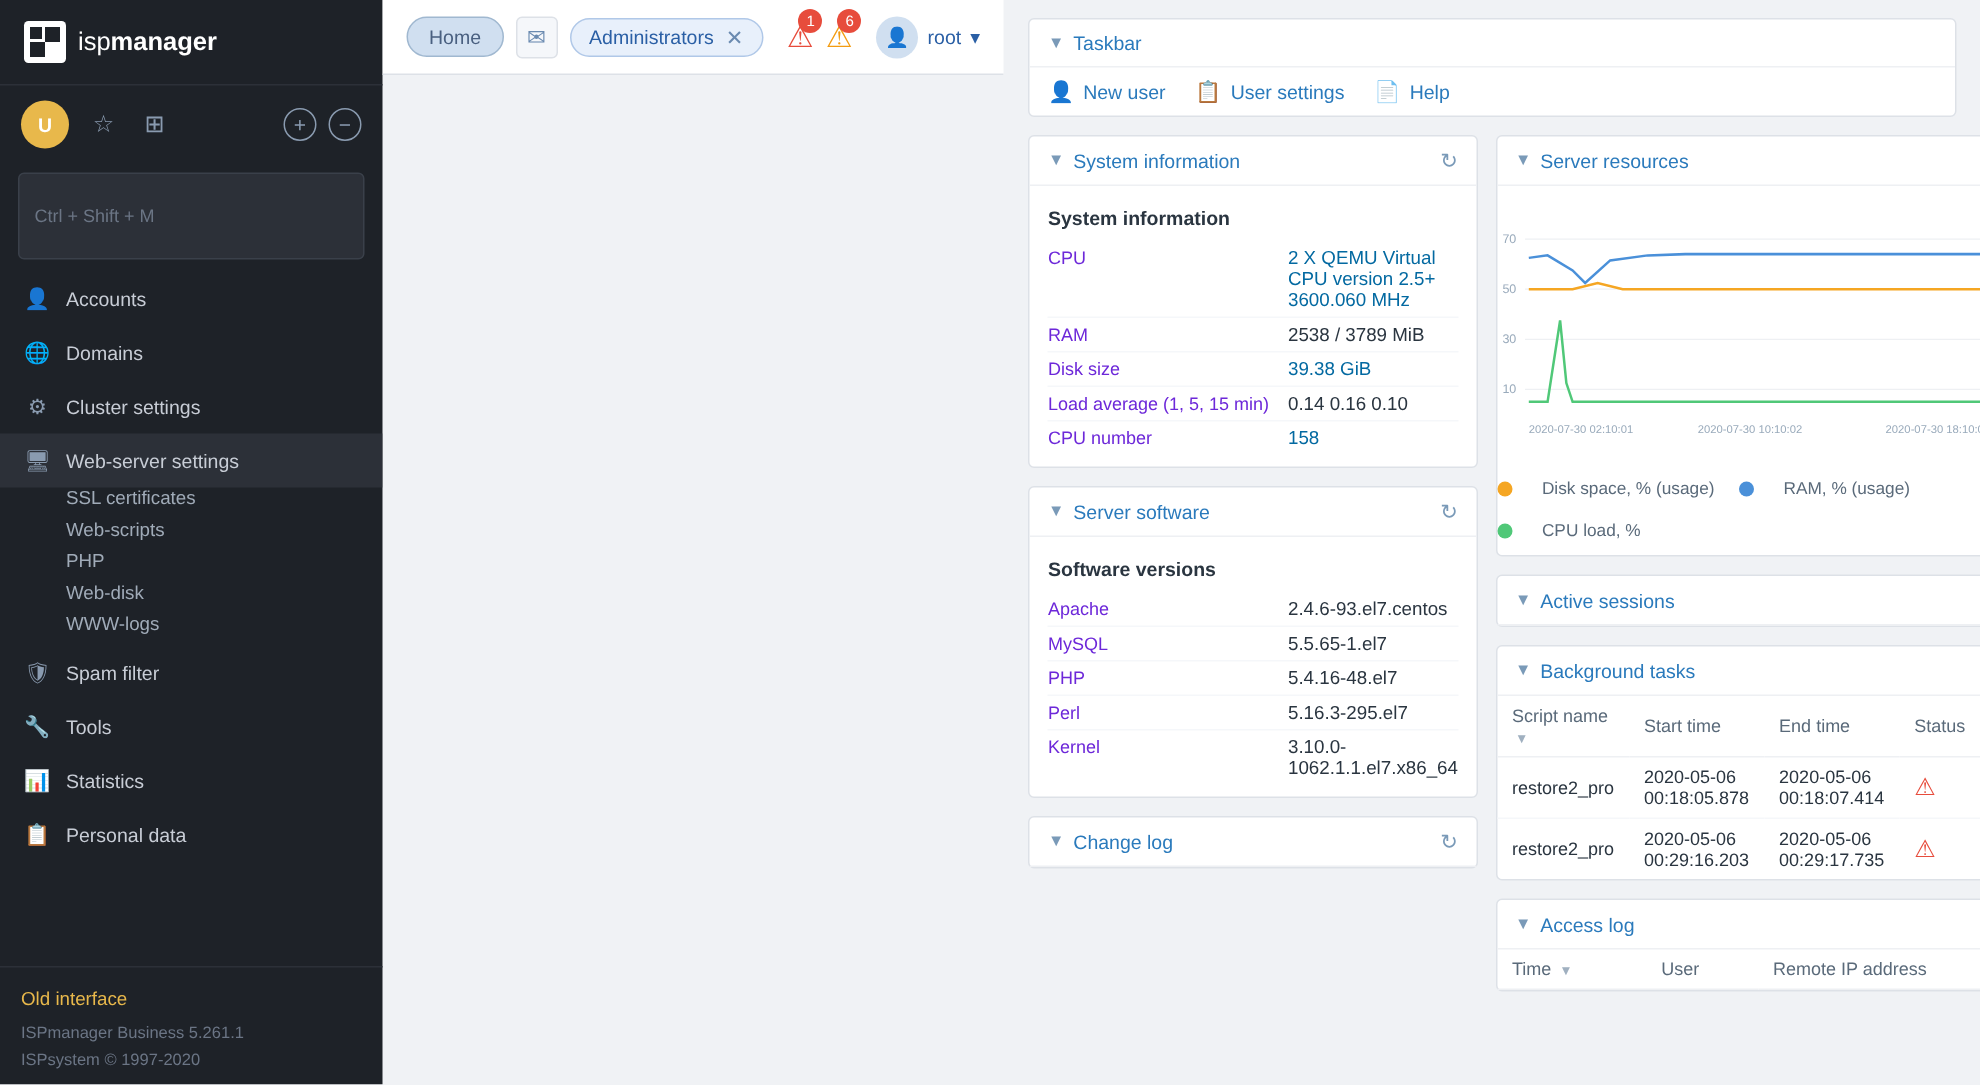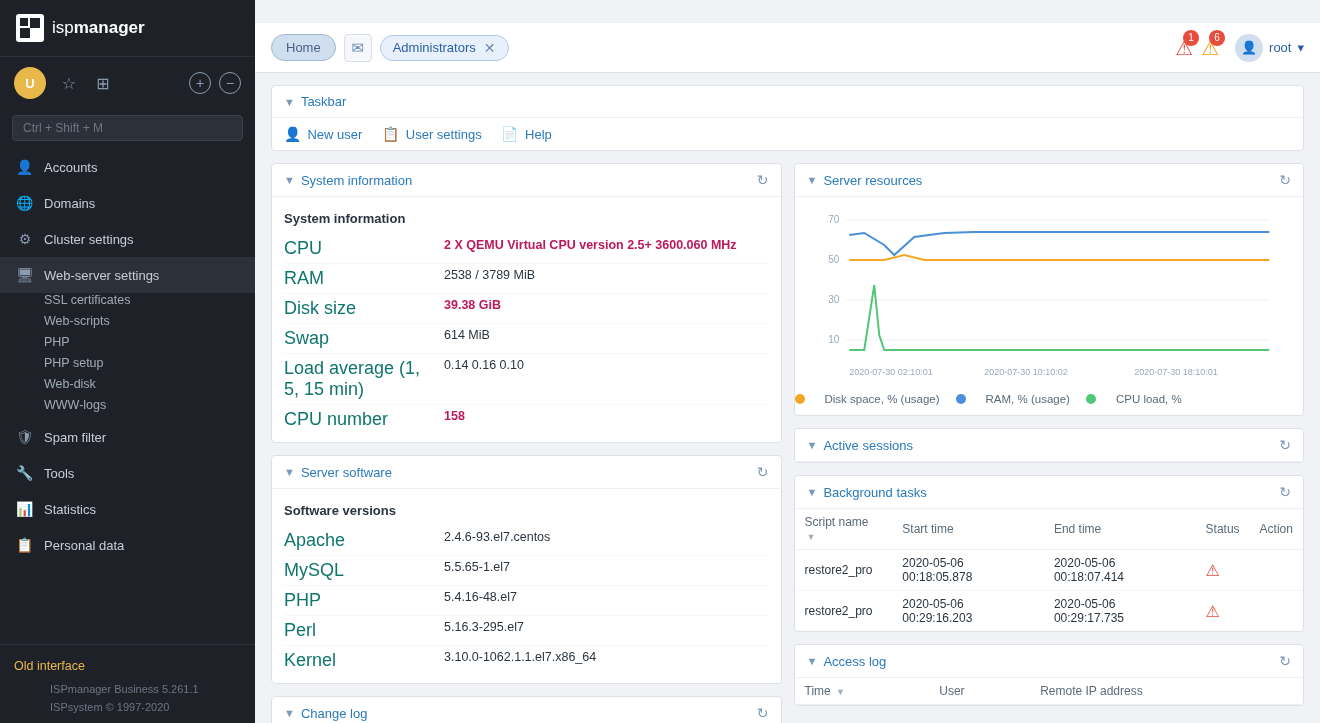--- a/index.html
+++ b/index.html
@@ -9,35 +9,35 @@
     .sidebar { width: 255px; background: #1e2228; color: #c8cdd6; display: flex; flex-direction: column; height: 100%; flex-shrink: 0; }
     .sidebar-logo { padding: 14px 16px; display: flex; align-items: center; gap: 8px; border-bottom: 1px solid #2c3038; }
     .logo-icon { width: 28px; height: 28px; background: #fff; border-radius: 3px; display: flex; align-items: center; justify-content: center; font-weight: bold; font-size: 11px; color: #1e2228; }
 
     .sidebar-top-icons { display: flex; align-items: center; padding: 10px 14px; gap: 12px; }
     .avatar-circle { width: 32px; height: 32px; border-radius: 50%; background: #e8b84b; display: flex; align-items: center; justify-content: center; color: #fff; font-weight: bold; font-size: 13px; }
     .icon-btn { width: 22px; height: 22px; display: flex; align-items: center; justify-content: center; cursor: pointer; color: #8a9bb0; font-size: 16px; }
     .icon-btn-circle { width: 22px; height: 22px; border-radius: 50%; border: 1.5px solid #8a9bb0; display: flex; align-items: center; justify-content: center; cursor: pointer; color: #8a9bb0; font-size: 14px; line-height: 1; }
 
     .sidebar-search { margin: 6px 12px 8px; }
-    .sidebar-search input { width: 100%; background: #2c3038; border: 1px solid #3a404a; border-radius: 4px; color: #8a9bb0; padding: 5px 10px; font-size: 12px; outline: none; }
+    .sidebar-search input { width: 100%; background: #2c3038; border: 1px solid #3a404a; border-radius: 4px; color: #8a9bb0; padding: 21px 10px; font-size: 12px; outline: none; }
     .sidebar-search input::placeholder { color: #6b7585; }
 
     .sidebar-nav { flex: 1; overflow-y: auto; padding-bottom: 10px; }
     .nav-item { display: flex; align-items: center; padding: 9px 16px; cursor: pointer; color: #c8cdd6; gap: 10px; font-size: 13px; }
     .nav-item.active { background: #2c3038; }
     .nav-item .nav-icon { width: 18px; height: 18px; display: flex; align-items: center; justify-content: center; color: #8a9bb0; font-size: 14px; flex-shrink: 0; }
     .nav-sub-item { display: flex; align-items: center; padding: 0 16px 7px 44px; cursor: pointer; color: #a0abb8; font-size: 12.5px; }
 
     .sidebar-bottom { padding: 10px 14px; border-top: 1px solid #2c3038; }
     .old-interface { color: #e8b84b; font-size: 12.5px; cursor: pointer; padding: 4px 0; }
-    .copyright { color: #6b7585; font-size: 11px; margin-top: 6px; margin-left: 36px; }
-
-    
-    .main { flex: 1; display: flex; flex-direction: column; overflow: hidden; margin-top: 23px; }
+    .copyright { color: #6b7585; font-size: 11px; margin-top: 6px; }
+
+    
+    .main { flex: 1; display: flex; overflow: hidden; }
 
     
     .header { background: #fff; border-bottom: 1px solid #dde1e7; display: flex; align-items: center; padding: 0 16px; height: 50px; gap: 8px; }
     .tab-btn { padding: 5px 14px; border-radius: 14px; border: 1px solid #c0c8d4; background: #e8edf3; color: #4a6080; font-size: 13px; cursor: pointer; }
     .tab-btn.active { background: #d0dff0; border-color: #a0b8d0; }
     .tab-active { display: flex; align-items: center; gap: 6px; background: #e8f0fb; border: 1px solid #b0c8e8; border-radius: 14px; padding: 4px 12px; color: #2a5fa5; font-size: 13px; }
     .tab-close { cursor: pointer; font-size: 14px; color: #6a8ab0; margin-left: 2px; }
     .header-icon-btn { width: 28px; height: 28px; display: flex; align-items: center; justify-content: center; border-radius: 4px; cursor: pointer; color: #6a8ab0; font-size: 15px; border: 1px solid #dde1e7; background: #f5f7fa; }
     .header-spacer { flex: 1; }
     .header-alerts { display: flex; gap: 8px; align-items: center; }
@@ -62,23 +62,23 @@
 
     
     .content-grid { display: grid; grid-template-columns: 1fr 1fr; gap: 12px; }
 
     
     .info-panel { background: #fff; border: 1px solid #dde1e7; border-radius: 4px; }
     .info-table { width: 100%; padding: 8px 12px; }
     .info-table-title { font-size: 13px; font-weight: 600; color: #2a3540; padding: 6px 0 8px; }
     .info-row { display: flex; padding: 4px 0; border-bottom: 1px solid #f5f7fa; align-items: flex-start; }
     .info-row:last-child { border-bottom: none; }
-    .info-label { width: 160px; flex-shrink: 0; color: #0f766e; font-size: 18px; padding-right: 10px; }
+    .info-label { width: 160px; flex-shrink: 0; color: #6d28d9; font-size: 12px; padding-right: 10px; }
     .info-value { color: #2a3540; font-size: 12.5px; }
-    .info-link { color: #be185d; cursor: pointer; text-decoration: none; font-weight: bold; }
+    .info-link { color: #0369a1; cursor: pointer; text-decoration: none; }
 
     
     .chart-container { padding: 8px 0 6px; }
     .chart-area { position: relative; height: 180px; margin-bottom: 4px; }
     .chart-svg { width: 100%; height: 100%; }
     .chart-legend { display: flex; gap: 16px; padding: 4px 0; flex-wrap: wrap; }
     .legend-item { display: flex; align-items: center; gap: 20px; font-size: 11.5px; color: #5a6a7a; }
     .legend-dot { width: 10px; height: 10px; border-radius: 50%; }
 
     
@@ -140,23 +140,20 @@
     <div class="nav-sub-item">
       <span>SSL certificates</span>
     </div>
     <div class="nav-sub-item">
       <span>Web-scripts</span>
     </div>
     <div class="nav-sub-item">
       <span>PHP</span>
     </div>
     <div class="nav-sub-item">
-      <span>PHP setup</span>
-    </div>
-    <div class="nav-sub-item">
       <span>Web-disk</span>
     </div>
     <div class="nav-sub-item">
       <span>WWW-logs</span>
     </div>
     <div class="nav-item">
       <div class="nav-icon">🛡</div>
       <span>Spam filter</span>
     </div>
     <div class="nav-item">
@@ -246,24 +243,20 @@
               <div class="info-label">CPU</div>
               <div class="info-value"><a class="info-link">2 X QEMU Virtual CPU version 2.5+ 3600.060 MHz</a></div>
             </div>
             <div class="info-row">
               <div class="info-label">RAM</div>
               <div class="info-value">2538 / 3789 MiB</div>
             </div>
             <div class="info-row">
               <div class="info-label">Disk size</div>
               <div class="info-value"><a class="info-link">39.38 GiB</a></div>
-            </div>
-            <div class="info-row">
-              <div class="info-label">Swap</div>
-              <div class="info-value">614 MiB</div>
             </div>
             <div class="info-row">
               <div class="info-label">Load average (1, 5, 15 min)</div>
               <div class="info-value">0.14 0.16 0.10</div>
             </div>
             <div class="info-row">
               <div class="info-label">CPU number</div>
               <div class="info-value"><a class="info-link">158</a></div>
             </div>
           </div>

